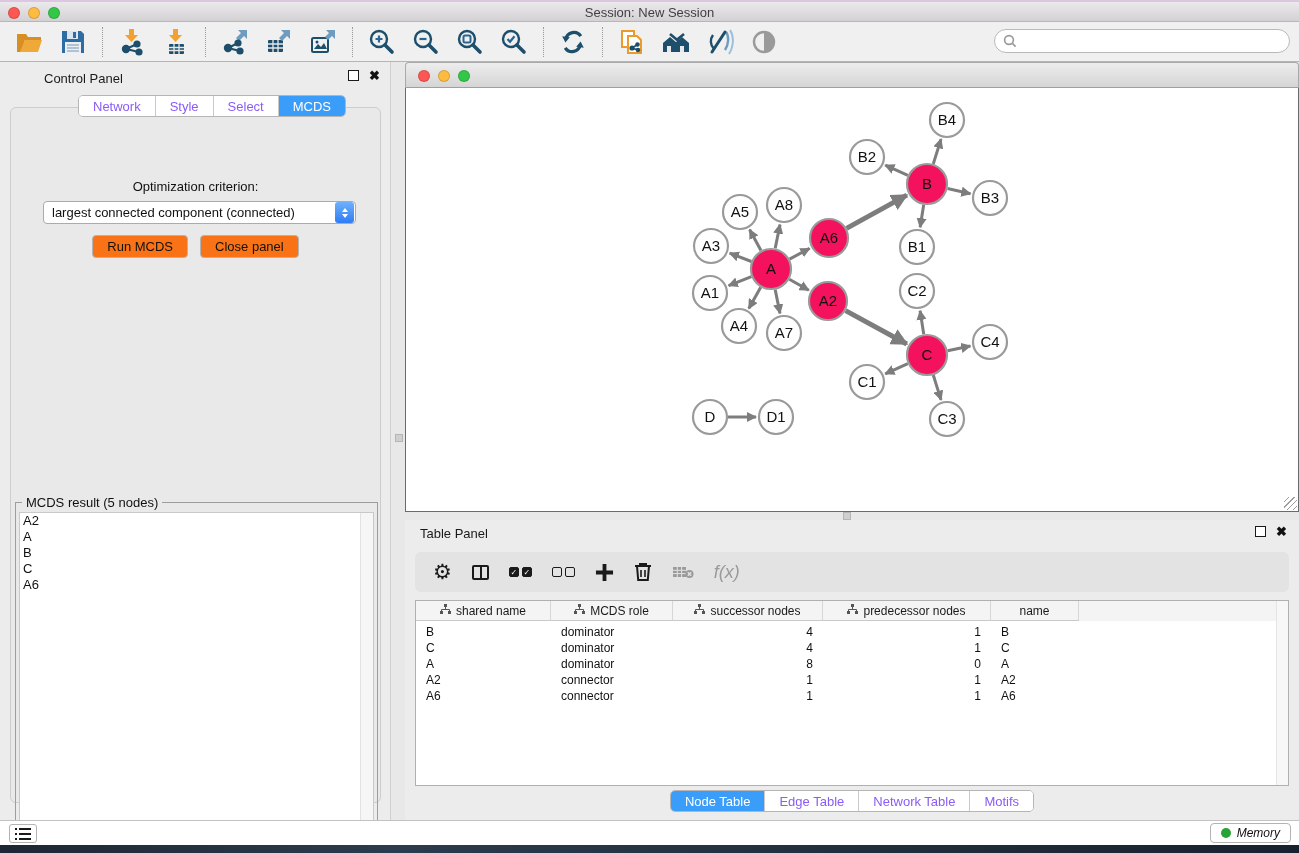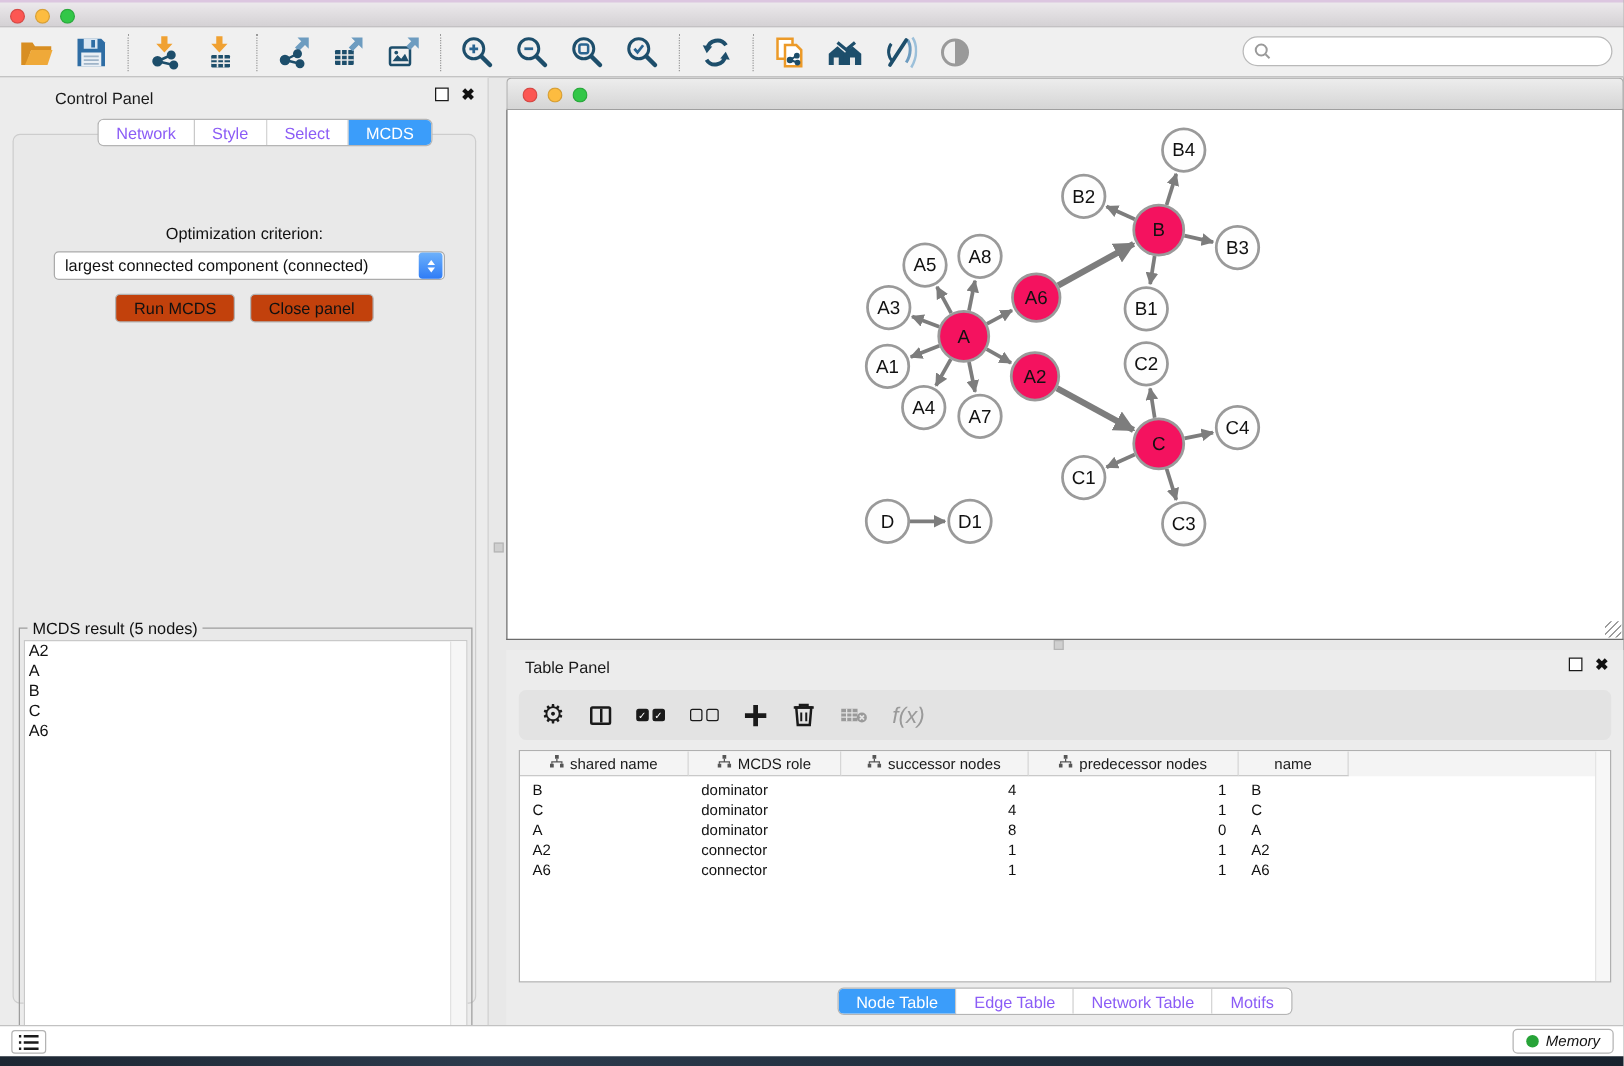--- a/index.html
+++ b/index.html
@@ -48,21 +48,21 @@
   .opt-label { position:absolute; left:0; width:100%; top:71px; text-align:center; font-size:13px; color:#111; }
   .combo { position:absolute; left:32px; top:93px; width:313px; height:23px; background:#fff;
     border:1px solid #ababab; border-radius:4px; display:flex; align-items:center; }
   .combo .val { flex:1; font-size:13px; padding-left:8px; color:#111; white-space:nowrap; overflow:hidden; }
   .combo .stepper { width:19px; height:21px; border-radius:3px; margin-right:1px;
     background:linear-gradient(#6db1fb,#2f7cf6); display:flex; flex-direction:column;
     align-items:center; justify-content:center; gap:2px; }
   .combo .stepper i { display:block; width:0; height:0; border-left:3.5px solid transparent; border-right:3.5px solid transparent; }
   .combo .stepper .up { border-bottom:4px solid #fff; }
   .combo .stepper .dn { border-top:4px solid #fff; }
-  .btn { background:#c2410c; border:1px solid #b3b3b3; border-radius:4px; font-size:13px; color:#111;
+  .btn { background:#f97316; border:1px solid #b3b3b3; border-radius:4px; font-size:13px; color:#111;
     padding:3px 14px; cursor:default; }
   .cp-btn-row { position:absolute; left:0; width:100%; top:127px; display:flex; justify-content:center; gap:12px; }
   .fieldset { position:absolute; left:4px; top:394px; width:363px; height:338px;
     border:1px solid #9d9d9d; }
   .fieldset .legend { position:absolute; left:6px; top:-8px; background:#e9e9e9; padding:0 4px;
     font-size:13px; color:#111; }
   .result-list { position:absolute; left:3px; right:3px; top:9px; bottom:3px; background:#fff;
     border:1px solid #c9c9c9; overflow:hidden; }
   .result-item { font-size:13px; color:#111; line-height:16px; padding-left:3px; }
   .v-scroll { position:absolute; right:0; top:0; bottom:0; width:13px; background:#f6f6f6; border-left:1px solid #e2e2e2; }
@@ -128,20 +128,21 @@
 <body>
 
 <div id="app">
 
   <div class="titlebar">
     <div class="lights">
       <span class="light red"></span>
       <span class="light yellow"></span>
       <span class="light green"></span>
     </div>
+    <div class="title">Session: New Session</div>
   </div>
 
   <div class="toolbar">
     <div class="tb-group">
       <div class="tb-btn">
         <svg width="28" height="28" viewBox="0 0 28 28">
             <path d="M2 6h9l2 3h13v3H10l-4 12H2z" fill="#d88e22"></path>
             <path d="M10 12h17l-4 12H5z" fill="#efa939"></path>
           </svg>
       </div>

